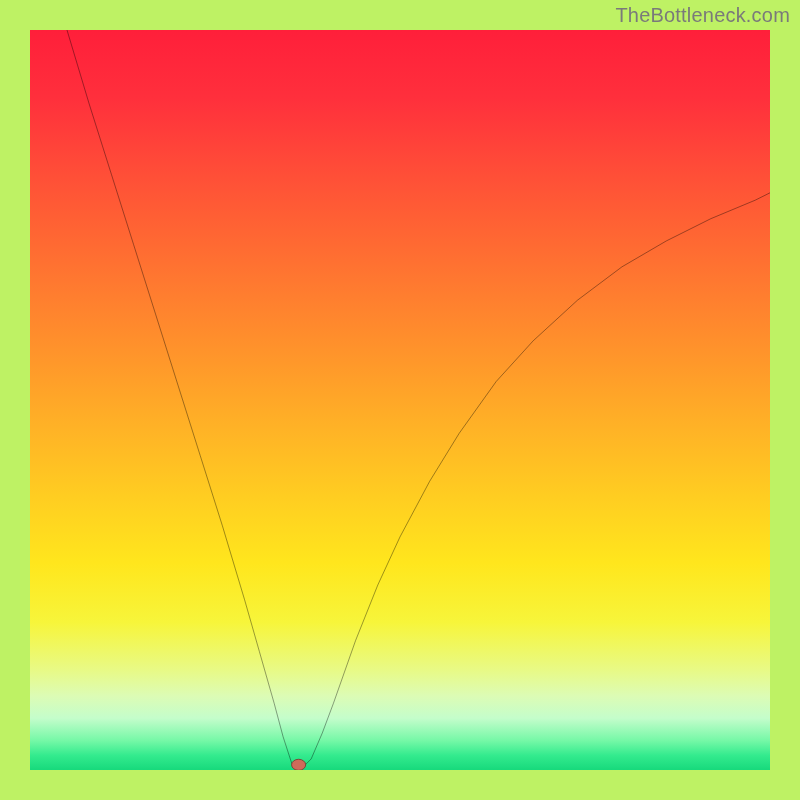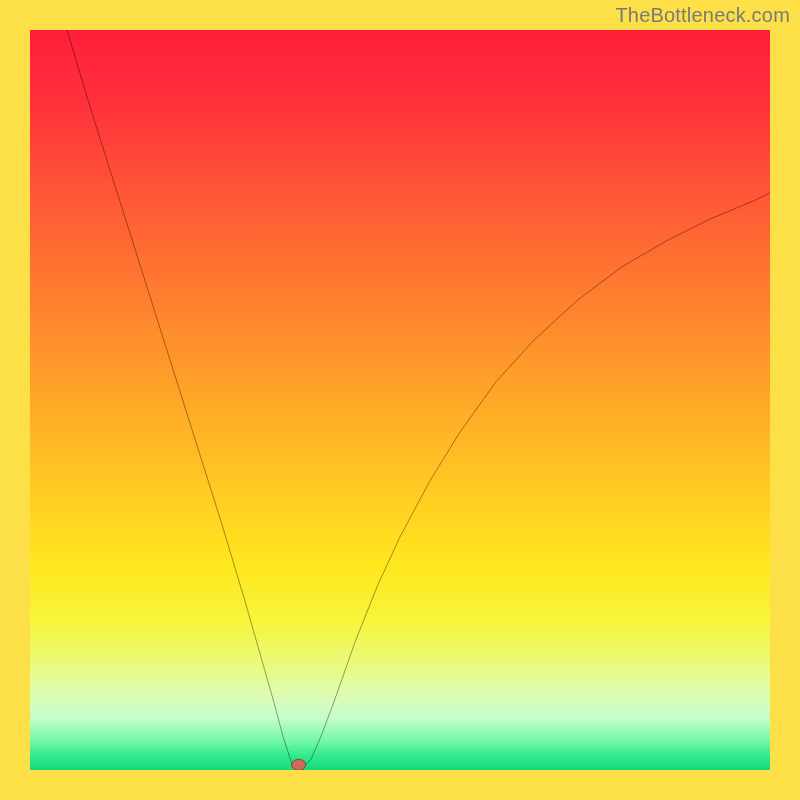--- a/index.html
+++ b/index.html
@@ -8,21 +8,21 @@
     width: 800px;
     height: 800px;
     background: #000;
     font-family: Arial, Helvetica, sans-serif;
     overflow: hidden;
   }
   .frame {
     position: relative;
     width: 800px;
     height: 800px;
-    background: #fde047;
+    background: #bef264;
   }
   .plot {
     position: absolute;
     left: 30px;
     top: 30px;
     width: 740px;
     height: 740px;
     background: linear-gradient(to bottom,
       #ff1f3a 0%,
       #ff2f3c 9%,

